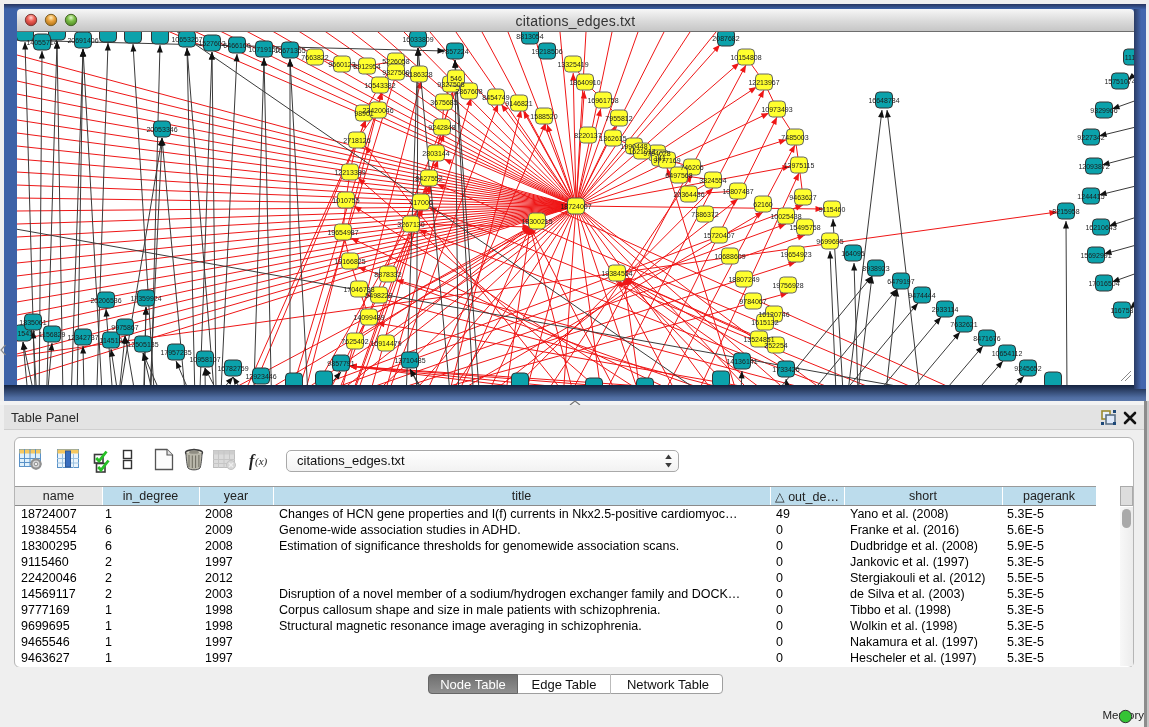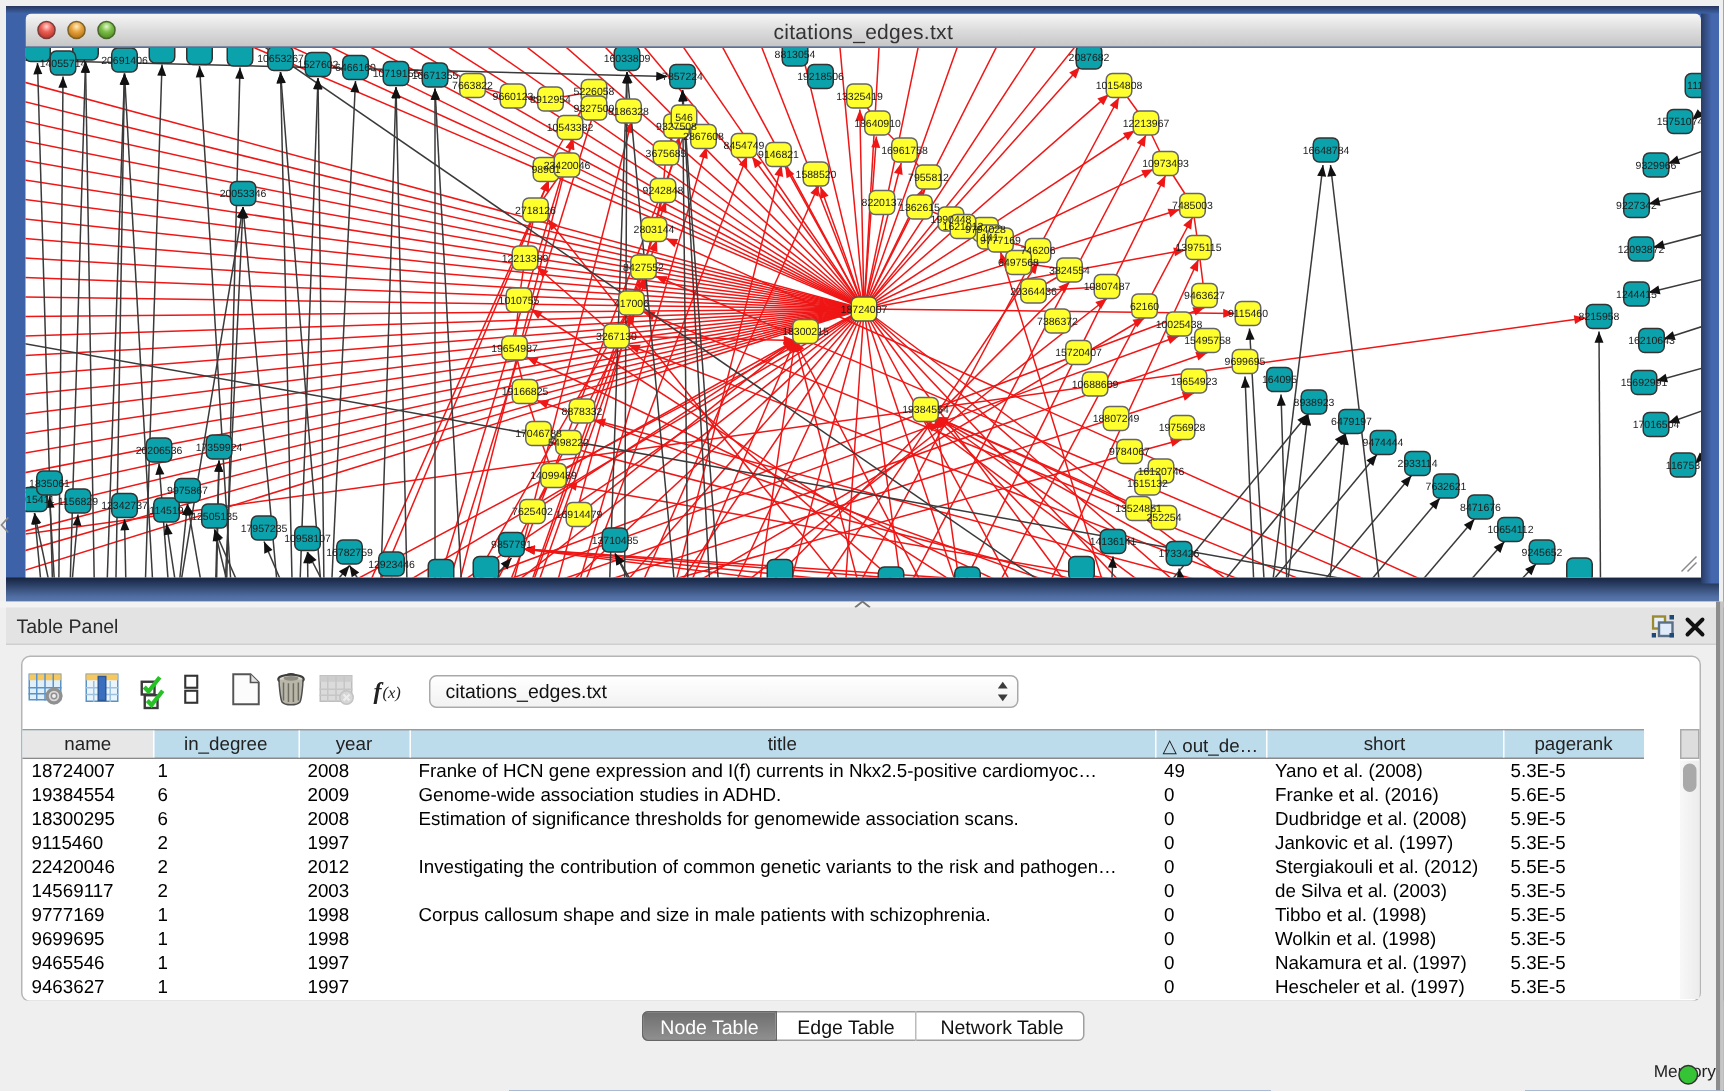--- a/index.html
+++ b/index.html
@@ -895,21 +895,21 @@
 <div class="ht" style="left:1002px;width:94px">pagerank</div>
 
 <div class="abs" style="left:1120px;top:486px;width:13px;height:20px;background:#ddd;border:1px solid #aaa"></div>
 
 <div class="abs" style="left:15px;top:507px;width:1081px;height:160px;overflow:hidden">
 </div>
 <div class="tr" style="top:507px">
     <span style="left:6px">18724007</span>
     <span style="left:90px">1</span>
     <span style="left:190px">2008</span>
-    <span style="left:264px">Franke of HCN gene expression and I(f) currents in Nkx2.5‑positive cardiomyoc…</span>
+    <span style="left:264px">Changes of HCN gene properties and I(f) currents in Nkx2.5‑positive cardiomyoc…</span>
     <span style="left:761px">49</span>
     <span style="left:835px">Yano et al. (2008)</span>
     <span style="left:992px">5.3E-5</span>
   </div>
 <div class="tr" style="top:523px">
     <span style="left:6px">19384554</span>
     <span style="left:90px">6</span>
     <span style="left:190px">2009</span>
     <span style="left:264px">Genome‑wide association studies in ADHD.</span>
     <span style="left:761px">0</span>
@@ -930,46 +930,47 @@
     <span style="left:90px">2</span>
     <span style="left:190px">1997</span>
     <span style="left:761px">0</span>
     <span style="left:835px">Jankovic et al. (1997)</span>
     <span style="left:992px">5.3E-5</span>
   </div>
 <div class="tr" style="top:571px">
     <span style="left:6px">22420046</span>
     <span style="left:90px">2</span>
     <span style="left:190px">2012</span>
-    <span style="left:264px">Investigating the contribution of common genetic variants to the risk and pathogen…</span>
     <span style="left:761px">0</span>
     <span style="left:835px">Stergiakouli et al. (2012)</span>
     <span style="left:992px">5.5E-5</span>
   </div>
 <div class="tr" style="top:587px">
     <span style="left:6px">14569117</span>
     <span style="left:90px">2</span>
     <span style="left:190px">2003</span>
+    <span style="left:264px">Disruption of a novel member of a sodium/hydrogen exchanger family and DOCK…</span>
     <span style="left:761px">0</span>
     <span style="left:835px">de Silva et al. (2003)</span>
     <span style="left:992px">5.3E-5</span>
   </div>
 <div class="tr" style="top:603px">
     <span style="left:6px">9777169</span>
     <span style="left:90px">1</span>
     <span style="left:190px">1998</span>
     <span style="left:264px">Corpus callosum shape and size in male patients with schizophrenia.</span>
     <span style="left:761px">0</span>
     <span style="left:835px">Tibbo et al. (1998)</span>
     <span style="left:992px">5.3E-5</span>
   </div>
 <div class="tr" style="top:619px">
     <span style="left:6px">9699695</span>
     <span style="left:90px">1</span>
     <span style="left:190px">1998</span>
+    <span style="left:264px">Structural magnetic resonance image averaging in schizophrenia.</span>
     <span style="left:761px">0</span>
     <span style="left:835px">Wolkin et al. (1998)</span>
     <span style="left:992px">5.3E-5</span>
   </div>
 <div class="tr" style="top:635px">
     <span style="left:6px">9465546</span>
     <span style="left:90px">1</span>
     <span style="left:190px">1997</span>
     <span style="left:761px">0</span>
     <span style="left:835px">Nakamura et al. (1997)</span>

